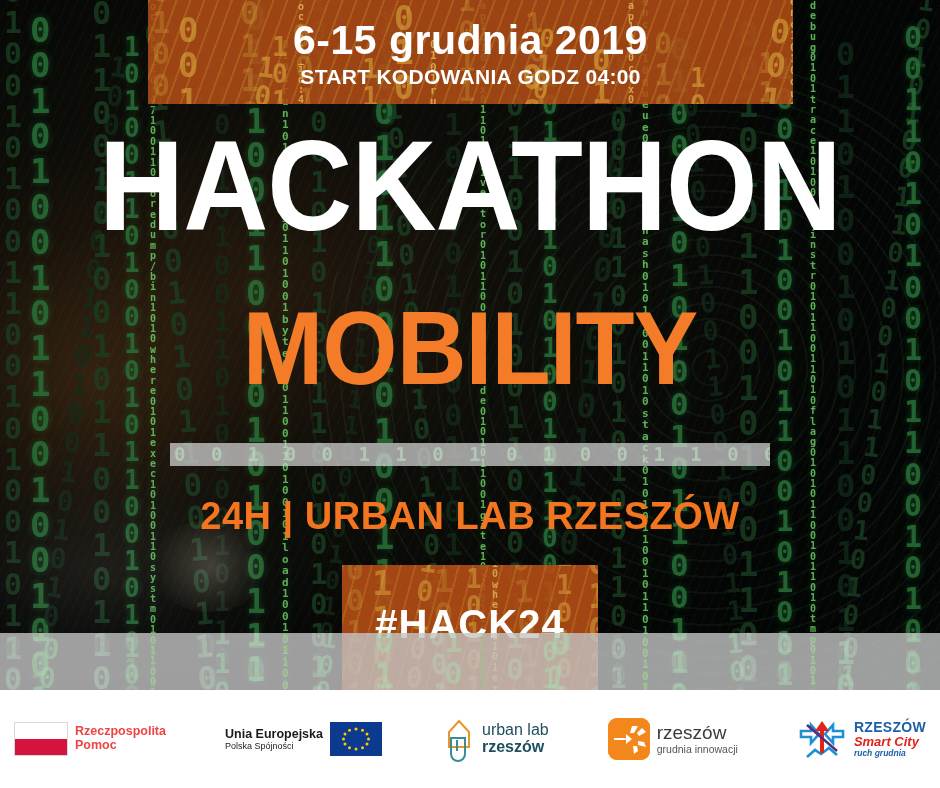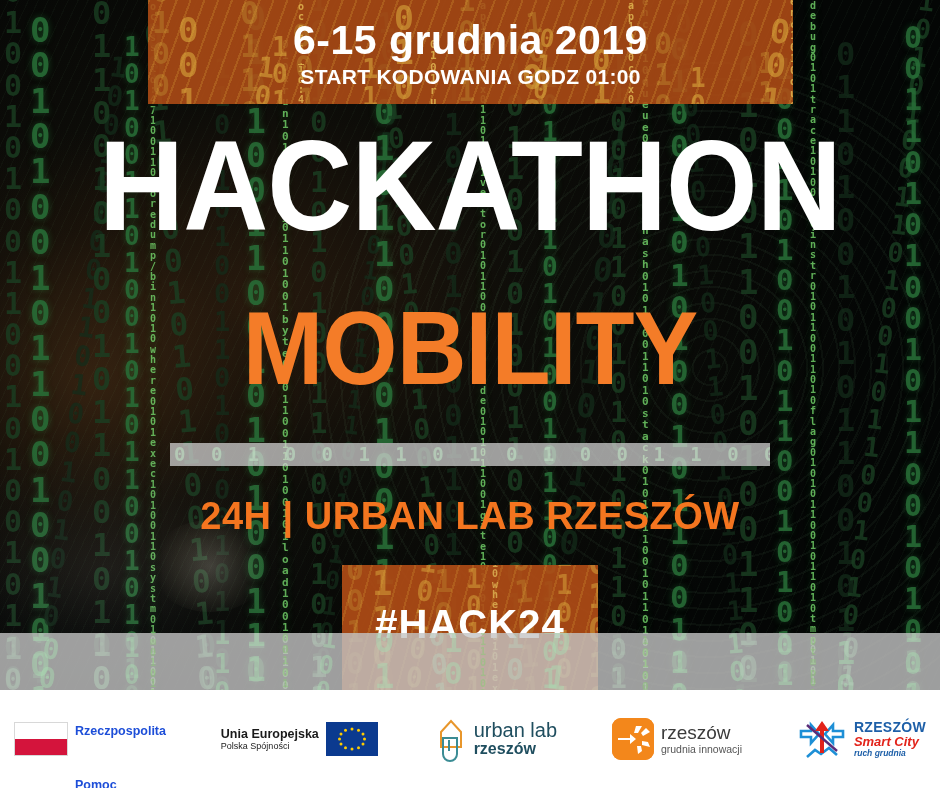--- a/index.html
+++ b/index.html
@@ -269,35 +269,35 @@
   .ef-l1 { font-size: 12.5px; font-weight: 700; color: #1a1a1a; }
   .ef-l2 { font-size: 9px; color: #222; margin-top: 1px; }
 
   
   .pl-flag {
     width: 54px; height: 34px; flex: none;
     border: 1px solid #d8d8d8; box-sizing: border-box;
     background: linear-gradient(180deg, #ffffff 0%, #ffffff 50%, #D4143C 50%, #D4143C 100%);
   }
   .pl-txt { line-height: 1.1; }
-  .pl-l1, .pl-l2 { font-size: 12.5px; font-weight: 700; color: #1d4ed8; margin-top: 40px; }
+  .pl-l1, .pl-l2 { font-size: 12.5px; font-weight: 700; color: #ef4444; }
 
   
   .ue-txt { line-height: 1.15; }
   .ue-l1 { font-size: 12.5px; font-weight: 700; color: #1a1a1a; }
   .ue-l2 { font-size: 9px; color: #222; }
   .eu-flag {
     width: 52px; height: 34px; flex: none;
     background: #0B3A8F; position: relative; overflow: hidden;
   }
 
   
   .ul-mark { width: 34px; height: 46px; flex: none; position: relative; }
   .ul-txt { line-height: 1.05; }
-  .ul-l1 { font-size: 20px; color: #1f4e5f; font-weight: 400; letter-spacing: 0px; }
+  .ul-l1 { font-size: 16px; color: #1f4e5f; font-weight: 400; letter-spacing: 0px; }
   .ul-l2 { font-size: 16px; color: #1f4e5f; font-weight: 700; }
 
   
   .rz-mark {
     width: 42px; height: 42px; flex: none;
     background: #F3871B; border-radius: 9px;
     position: relative;
   }
   .rz-txt { line-height: 1.08; }
   .rz-l1 { font-size: 19px; color: #3b3b3b; font-weight: 400; }
@@ -2018,21 +2018,21 @@
 0
 0
 1
 0
 1
 1
 0</div>
       </div>
     <div class="banner-tex"></div>
     <div class="date-main">6-15 grudnia 2019</div>
-    <div class="date-sub">START KODOWANIA GODZ 01:00</div>
+    <div class="date-sub">START KODOWANIA GODZ 04:00</div>
   </div>
 
   <div class="headline">HACKATHON</div>
   <div class="subhead">MOBILITY</div>
 
   <div class="divider">
     <div class="divider-digits">0 0 1 0 0 1 1 0 1 0 1 0 0 1 1 0 0 0 0 0 1 1 1 0 1</div>
   </div>
 
   <div class="venue">24H | URBAN LAB RZESZÓW</div>

